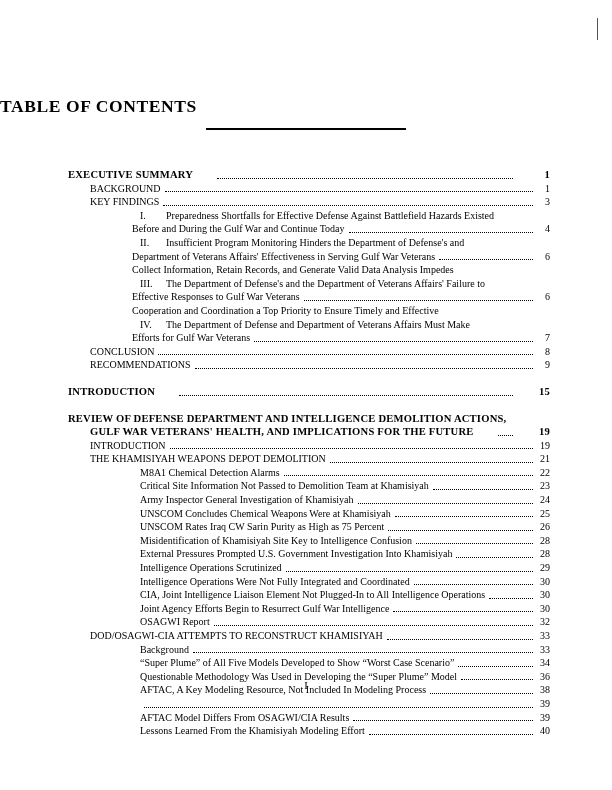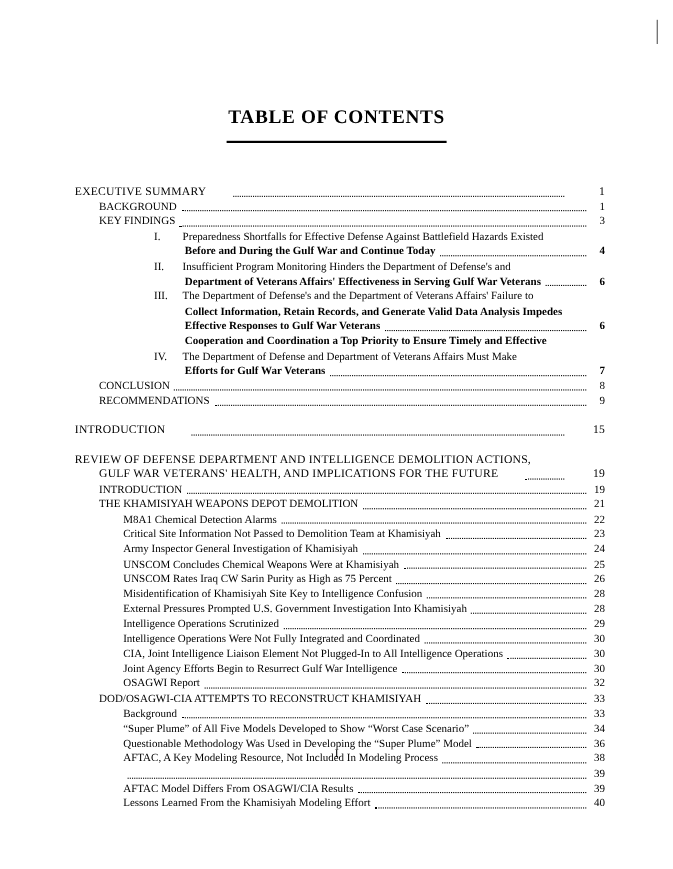--- a/index.html
+++ b/index.html
@@ -28,21 +28,20 @@
     right: 14px;
     width: 1px;
     height: 22px;
     background: #555;
   }
   .title {
     position: absolute;
     top: 96px;
     left: 0;
     width: 612px;
-    text-align: center;
     font-size: 17.5px;
     letter-spacing: 0.6px;
     font-weight: bold;
   }
   .title-rule {
     position: absolute;
     top: 128px;
     left: 206px;
     width: 200px;
     height: 2px;
@@ -71,29 +70,29 @@
     margin: 0 3px 3px 4px;
     height: 0;
     min-width: 6px;
   }
   .row .pg {
     white-space: nowrap;
     text-align: right;
     min-width: 14px;
   }
   
-  .lvl-h1 { font-size: 10.6px; font-weight: normal; letter-spacing: 0.2px; gap: 20px; }
+  .lvl-h1 { font-size: 10.6px; font-weight: bold; letter-spacing: 0.2px; gap: 20px; }
   .lvl-h1 .label { font-variant: normal; }
   .gap-md { height: 13px; }
 
   .i-0   { margin-left: 0px; }
   .i-1   { margin-left: 22px; }
-  .i-2   { margin-left: 44px; }
+  .i-2   { margin-left: 72px; }
   .i-rom { margin-left: 72px; }
-  .i-romtext { margin-left: 100px; font-weight: bold; }
+  .i-romtext { margin-left: 64px; }
   .i-1b  { margin-left: 22px; }
 
   .rom-num {
     display: inline-block;
     width: 26px;
     flex: 0 0 26px;
   }
   .folio {
     position: absolute;
     top: 680px;
@@ -140,28 +139,28 @@
       </div>
       <div class="row i-rom">
         <span class="rom-num">II.</span>
         <span class="label">Insufficient Program Monitoring Hinders the Department of Defense's and</span>
       </div>
       <div class="row i-romtext">
         <span class="label">Department of Veterans Affairs' Effectiveness in Serving Gulf War Veterans</span>
         <span class="leader"></span>
         <span class="pg">6</span>
       </div>
+      <div class="row i-romtext">
+        <span class="label">Collect Information, Retain Records, and Generate Valid Data Analysis Impedes</span>
+      </div>
       <div class="row i-rom">
         <span class="rom-num">III.</span>
         <span class="label">The Department of Defense's and the Department of Veterans Affairs' Failure to</span>
       </div>
       <div class="row i-romtext">
-        <span class="label">Collect Information, Retain Records, and Generate Valid Data Analysis Impedes</span>
-      </div>
-      <div class="row i-romtext">
         <span class="label">Effective Responses to Gulf War Veterans</span>
         <span class="leader"></span>
         <span class="pg">6</span>
       </div>
       <div class="row i-romtext">
         <span class="label">Cooperation and Coordination a Top Priority to Ensure Timely and Effective</span>
       </div>
       <div class="row i-rom">
         <span class="rom-num">IV.</span>
         <span class="label">The Department of Defense and Department of Veterans Affairs Must Make</span>

